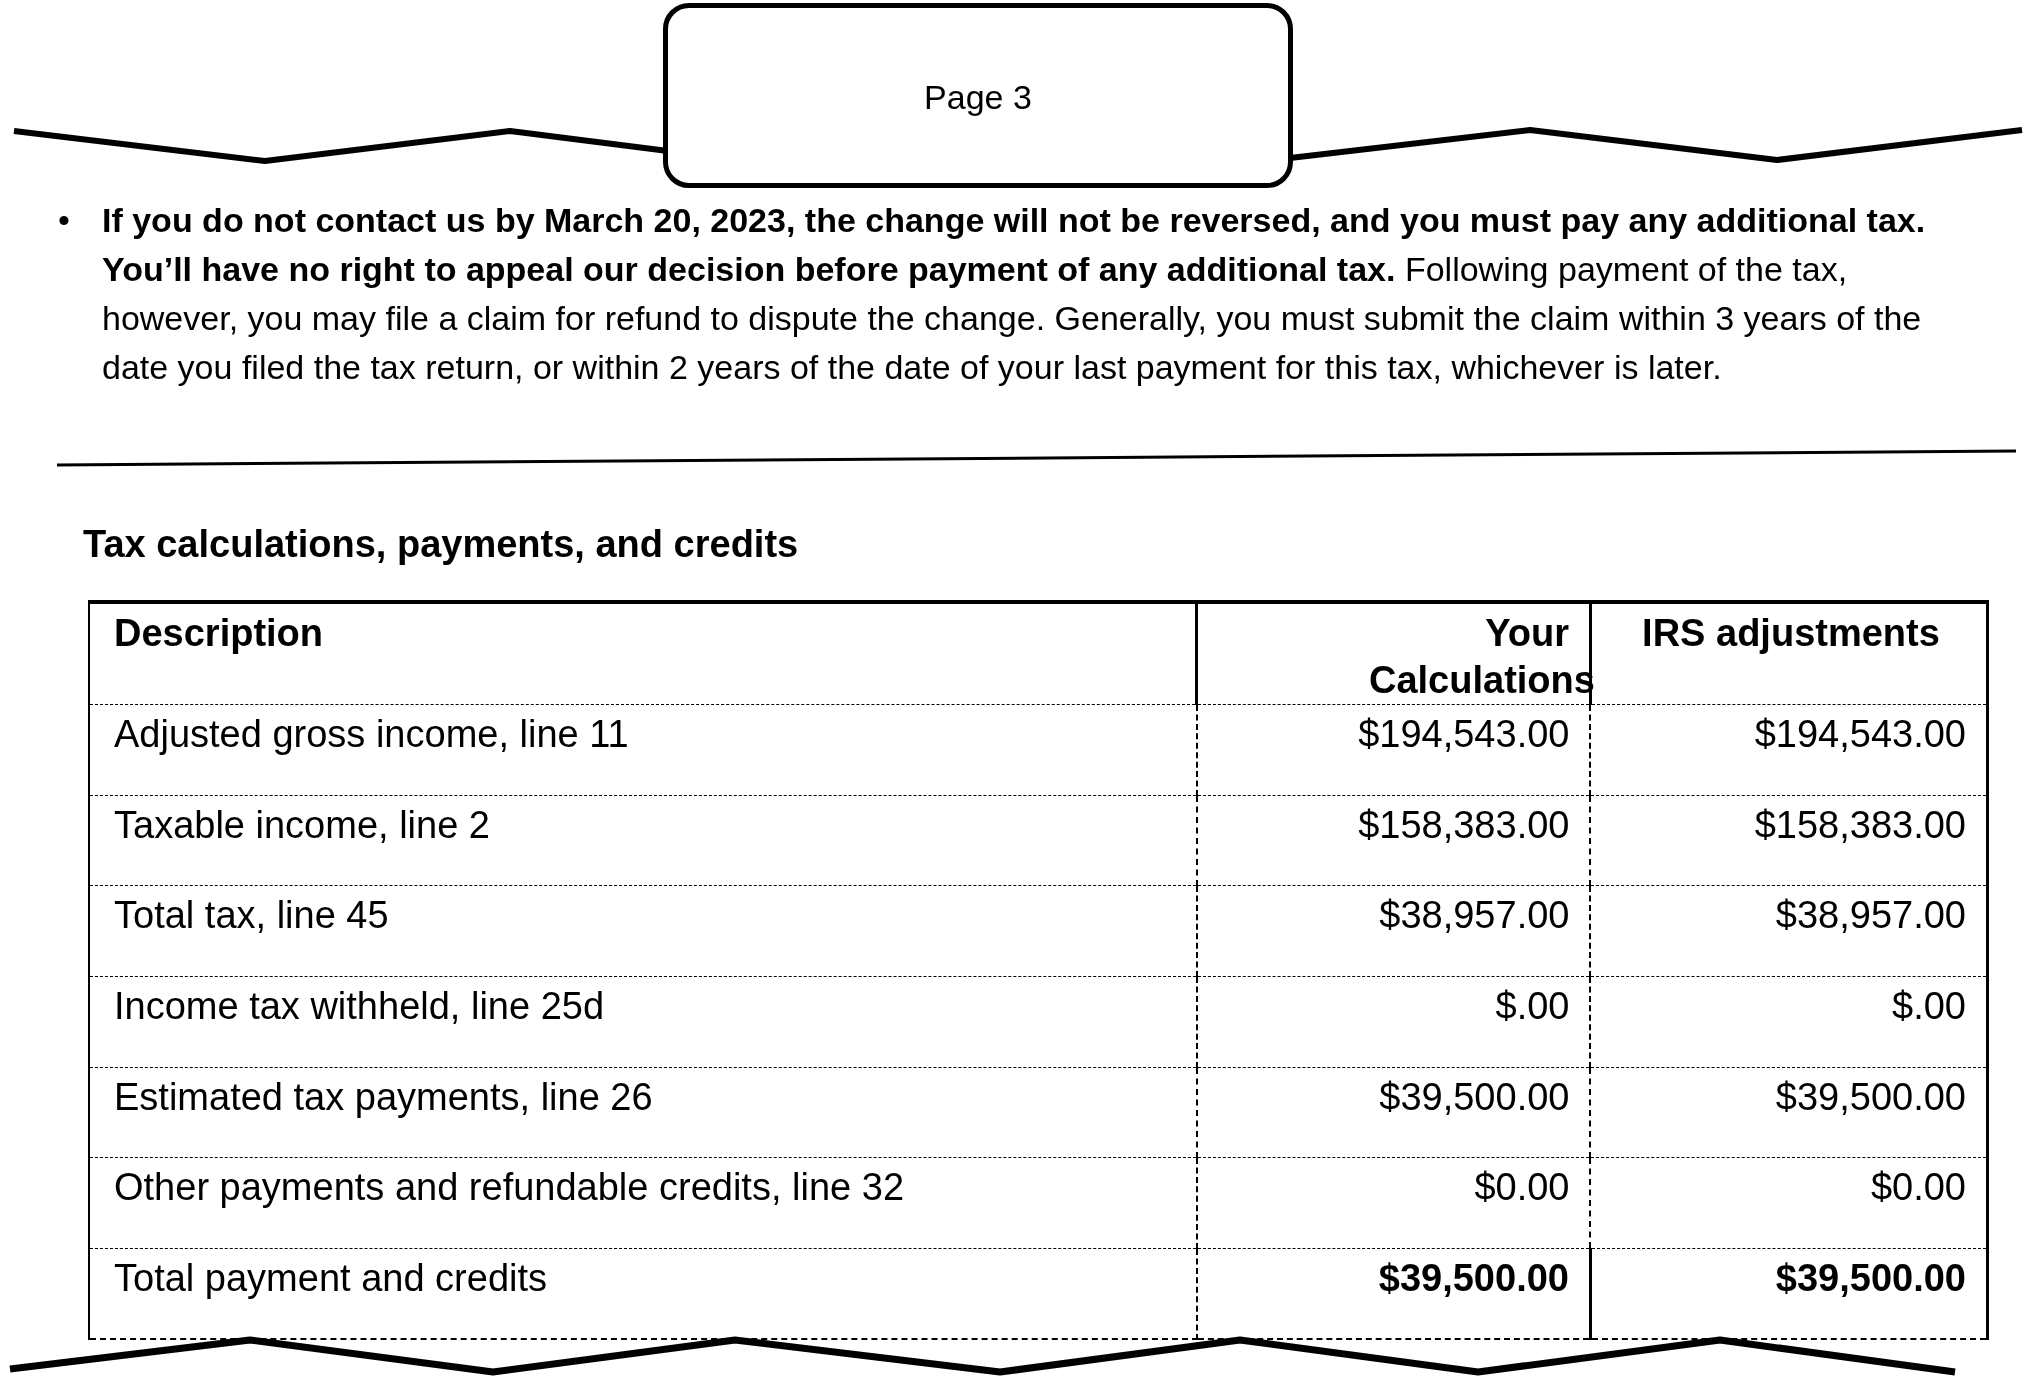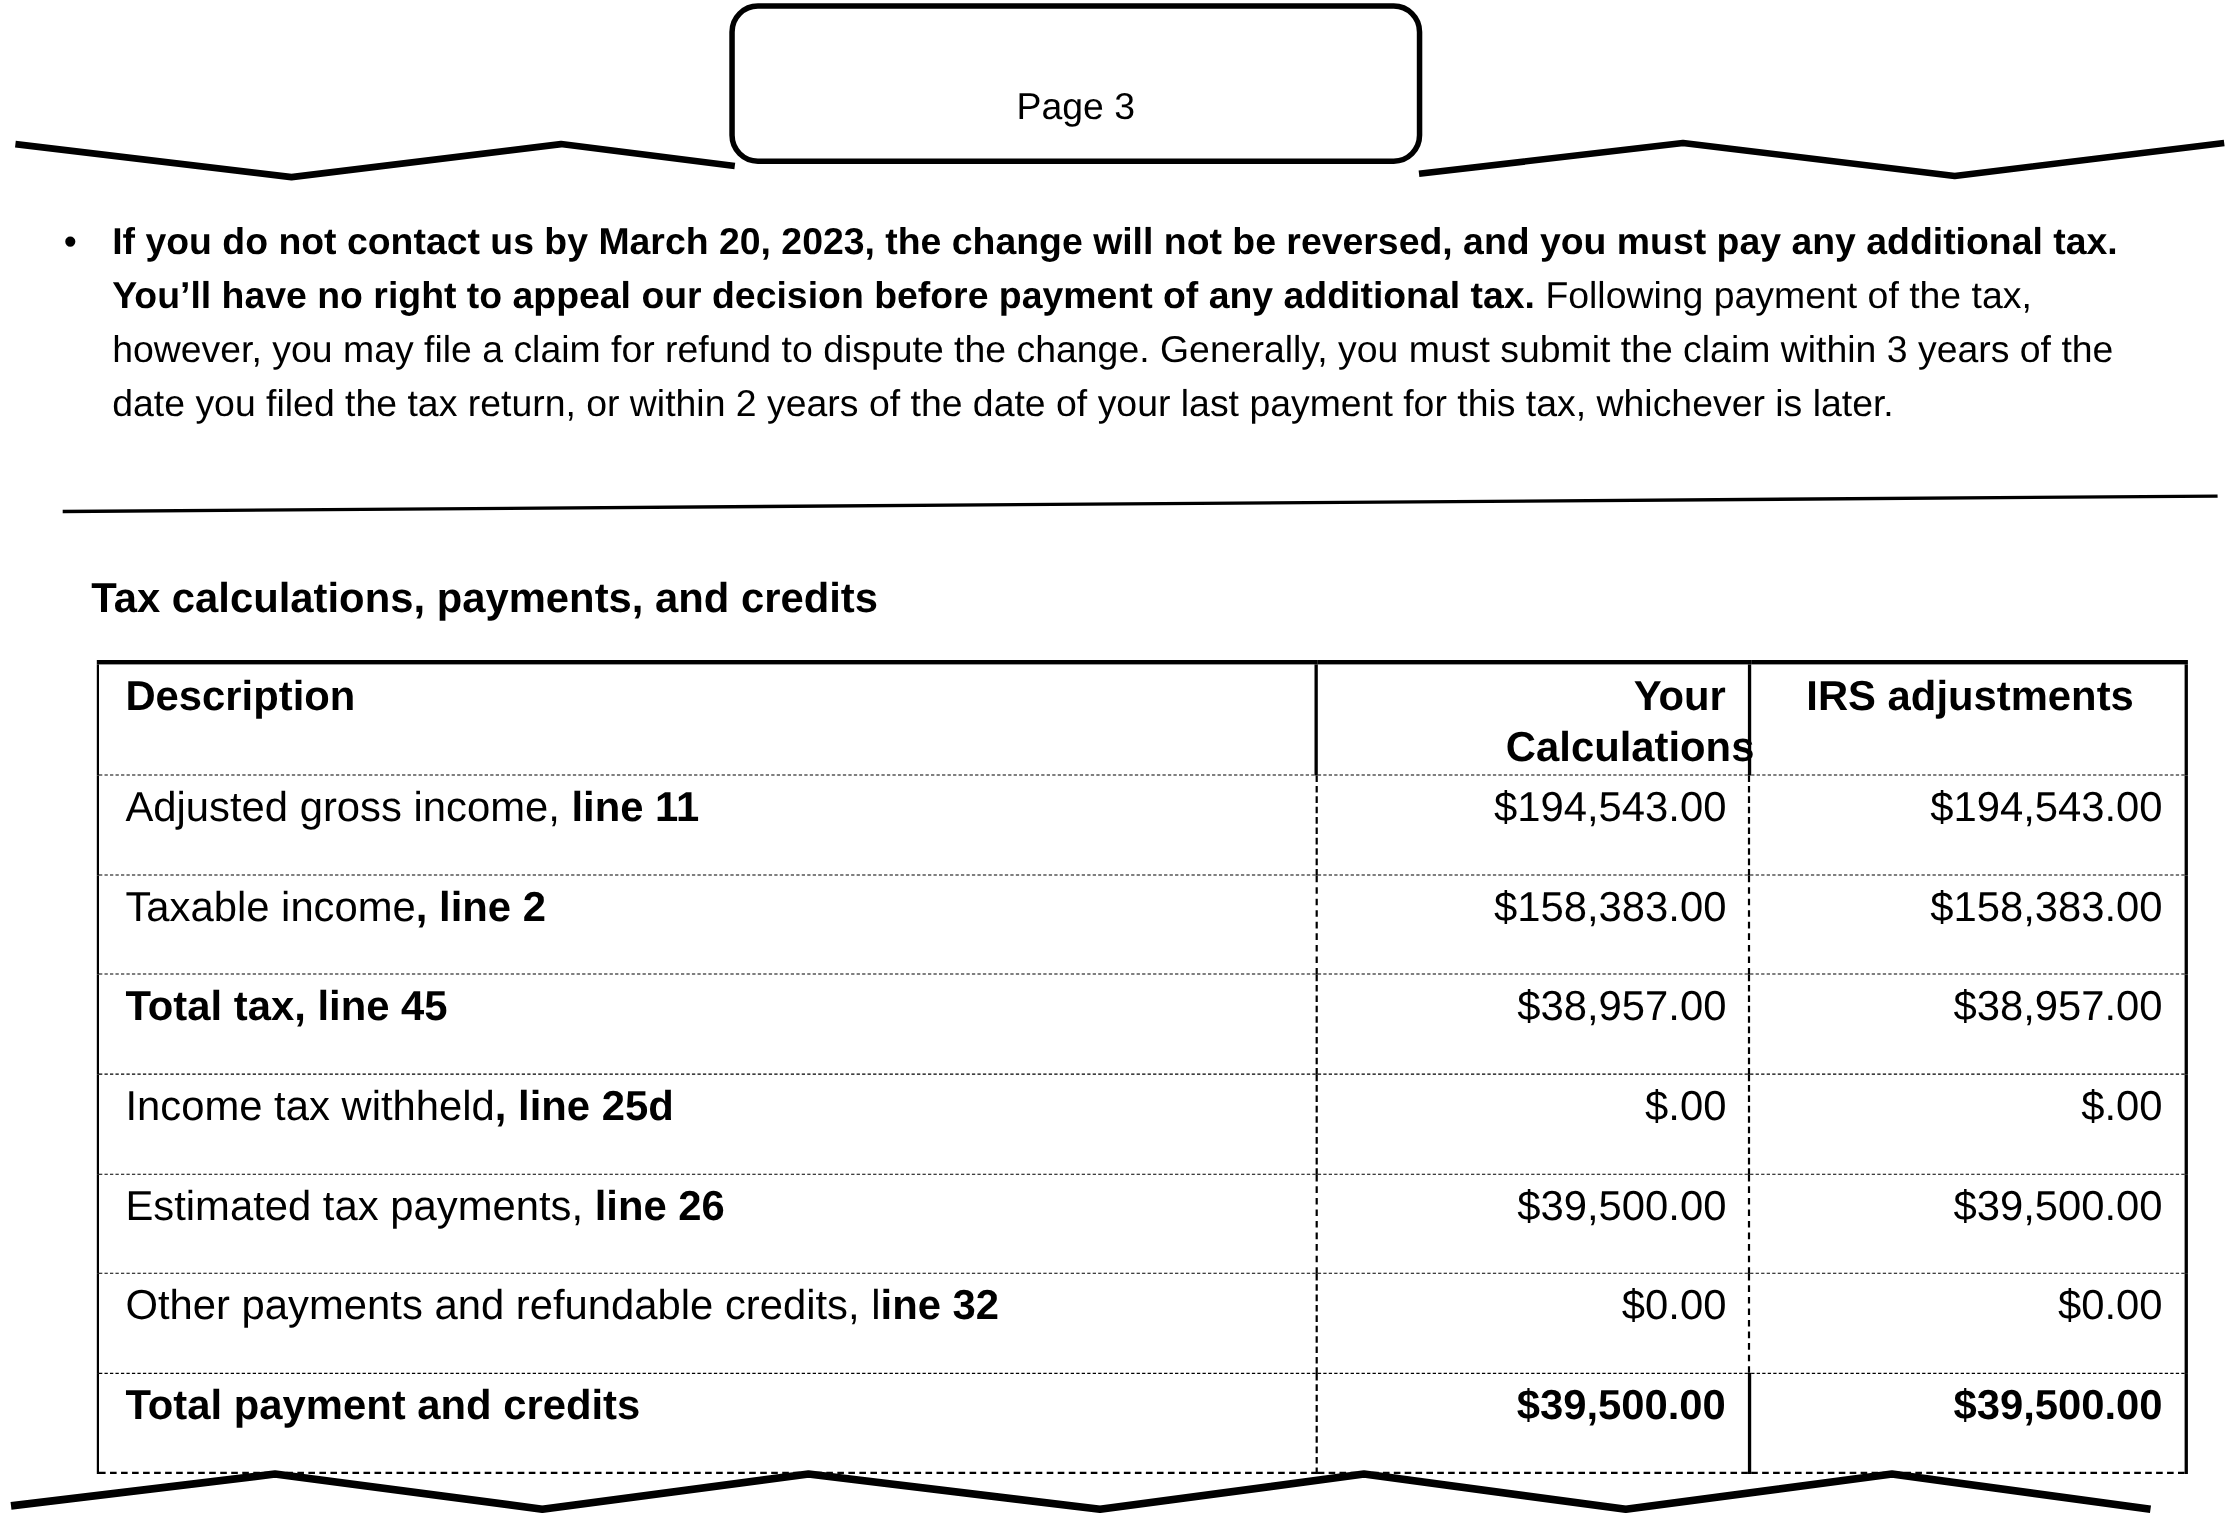--- a/index.html
+++ b/index.html
@@ -1,19 +1,19 @@
 <!DOCTYPE html>
 <html><head>
 <meta charset="utf-8">
 <style>
   html, body { margin:0; padding:0; background:#ffffff; }
   body { width:2025px; height:1376px; position:relative; overflow:hidden;
          font-family:"Liberation Sans", sans-serif; color:#000; }
   .deco { position:absolute; left:0; top:0; width:2025px; height:1376px; pointer-events:none; }
-  .page-tab { position:absolute; left:663px; top:3px; width:630px; height:146px;
+  .page-tab { position:absolute; left:663px; top:3px; width:630px; height:185px;
               border:5px solid #000; border-radius:26px; box-sizing:border-box; background:#fff; }
   .page-label { position:absolute; left:0; right:0; top:70px; text-align:center; font-size:34px; }
   .notice { position:absolute; left:44px; top:196px; width:1940px; font-size:34px; line-height:49px; }
   .bullet { position:absolute; left:0; top:0; width:40px; text-align:center; }
   .notice-text { margin-left:58px; }
   .notice-text b { font-weight:bold; }
   .section-title { position:absolute; left:83px; top:523px; font-size:38px; font-weight:bold; }
   table.tax { position:absolute; left:88px; top:600px; border-collapse:collapse; width:1901px;
               font-size:38px; }
   table.tax td, table.tax th { vertical-align:top; padding:6px 20px 0 24px; box-sizing:border-box; }
@@ -21,21 +21,21 @@
                  border-bottom:1.5px dashed #000; line-height:47px; }
   table.tax td { height:90.7px; border-bottom:1.5px dashed #000; line-height:46px; }
   .c-desc { width:1049px; border-left:2px solid #000; border-right:2px dashed #000; }
   .c-your { width:373px; text-align:right !important; border-right:2px dashed #000; }
   .c-irs  { width:376px; text-align:right !important; border-right:3px solid #000; }
   th.c-desc, th.c-your { border-right:3px solid #000; }
   th.c-irs { text-align:center !important; }
   tr.total td { font-weight:bold; }
   tr.total td.c-your { border-right:3px solid #000; }
   tr.last td { border-bottom:2px dashed #000; }
-  .desc-bold { font-weight:bold; }
+  .desc-bold { font-weight:normal; }
 </style>
 </head>
 <body>
 
 <svg class="deco" viewBox="0 0 2025 1376">
   <polyline points="14,131 265,161 510,131 668,151" fill="none" stroke="#000" stroke-width="6" stroke-linejoin="round"></polyline>
   <polyline points="1290,158 1530,130 1777,160 2022,130" fill="none" stroke="#000" stroke-width="6" stroke-linejoin="round"></polyline>
   <line x1="57" y1="465" x2="2016" y2="451" stroke="#000" stroke-width="3"></line>
   <polyline points="10,1369 250,1340 493,1372 735,1340 1000,1372 1240,1340 1478,1372 1720,1340 1955,1372" fill="none" stroke="#000" stroke-width="7" stroke-linejoin="round"></polyline>
 </svg>

